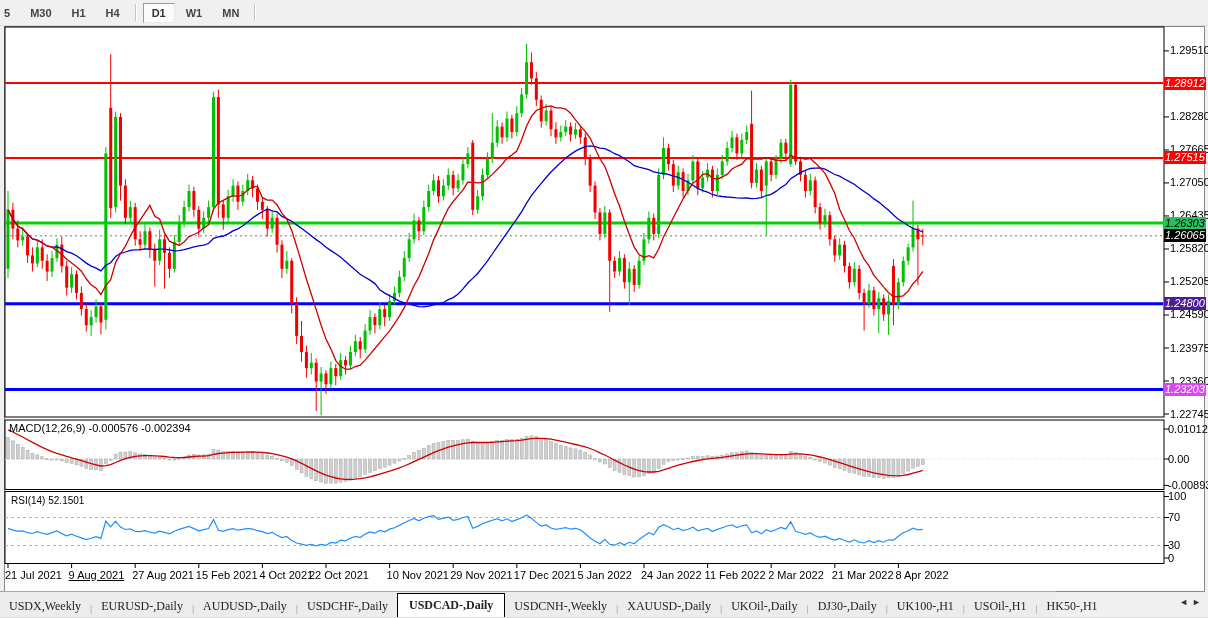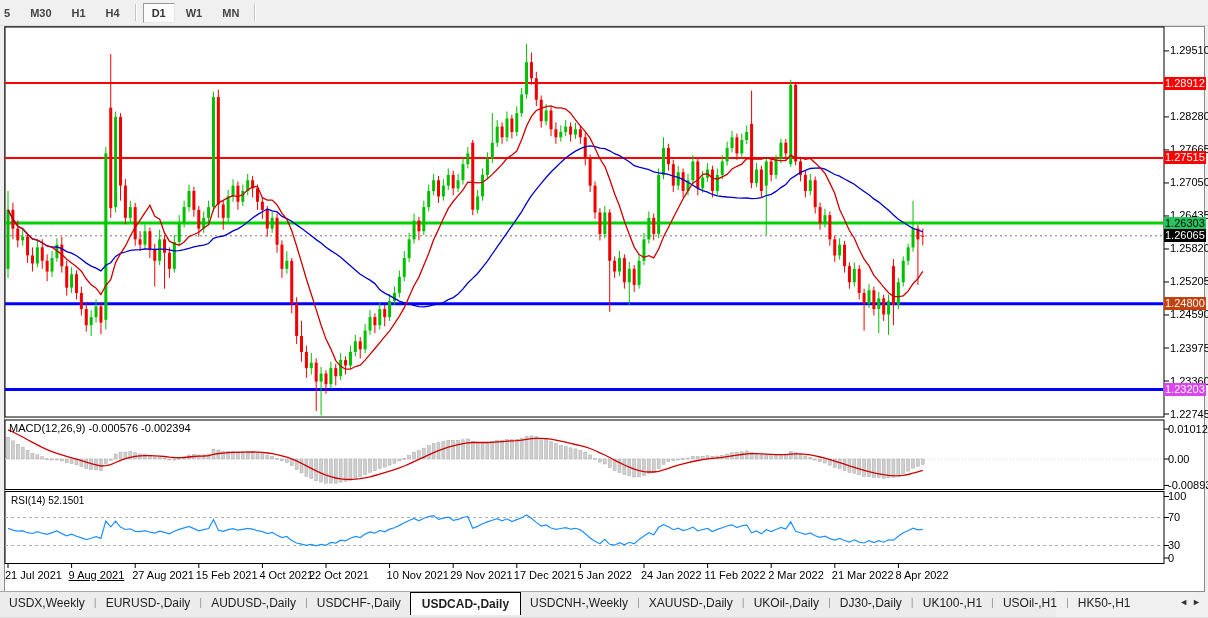--- a/index.html
+++ b/index.html
@@ -12,24 +12,24 @@
   .tf-sep{width:1px;height:17px;background:#c4c4c4;margin:0 5px;border-right:1px solid #fff;}
   
   #chart-frame{position:absolute;left:4px;top:26px;width:1199px;height:564px;background:#fff;border:1px solid #8a8a8a;}
   #chart-svg{position:absolute;left:0;top:0;width:1208px;height:618px;}
   #symbol-title{position:absolute;left:12px;top:31px;font-size:11px;color:#000;white-space:nowrap;}
   #symbol-title .tri{font-size:8px;vertical-align:1px;margin-right:4px;}
   #symbol-title .val{margin-left:5px;}
   #macd-title{position:absolute;left:9px;top:422px;font-size:11px;color:#000;white-space:nowrap;}
   #rsi-title{position:absolute;left:11px;top:495px;font-size:10px;color:#000;white-space:nowrap;}
   .axis-label{position:absolute;left:1170px;font-size:11px;color:#000;white-space:nowrap;}
-  .badge{position:absolute;left:1164px;width:41px;height:13px;font-size:11px;line-height:13px;padding-left:1px;white-space:nowrap;}
+  .badge{position:absolute;left:1164px;width:41px;height:13px;font-size:11px;line-height:13px;padding-left:1px;white-space:nowrap;font-style:italic;}
   .date-label{position:absolute;top:569px;font-size:11px;color:#000;white-space:nowrap;}
   
-  #tabbar{position:absolute;left:0;top:591px;width:1056px;height:25px;background:#ececec;border-top:1px solid #a8a8a8;display:flex;align-items:flex-start;}
+  #tabbar{position:absolute;left:0;top:591px;width:1056px;height:25px;background:#ececec;border-top:1px solid #a8a8a8;display:flex;align-items:flex-end;font-family:Liberation Serif, serif;}
   .tab{font-size:12px;color:#222;padding:4px 9px 3px 9px;white-space:nowrap;cursor:default;}
   .tab.active{background:#fff;border:1px solid #000;border-bottom:none;font-weight:bold;padding:4px 11px 4px 11px;}
   .tab-sep{color:#999;font-size:11px;padding:4px 0 3px 0;}
   #tab-scroll{position:absolute;right:3px;top:597px;font-size:9px;color:#333;letter-spacing:4px;}
   #bottomstrip{position:absolute;left:0;top:617px;width:1208px;height:1px;background:#dcdcdc;}
 </style>
 </head>
 <body>
 
 <div id="app">
@@ -717,21 +717,21 @@
       <div class="date-label" style="left: 513.8px;">17 Dec 2021</div>
       <div class="date-label" style="left: 577.4px;">5 Jan 2022</div>
       <div class="date-label" style="left: 641px;">24 Jan 2022</div>
       <div class="date-label" style="left: 704.6px;">11 Feb 2022</div>
       <div class="date-label" style="left: 768.2px;">2 Mar 2022</div>
       <div class="date-label" style="left: 831.8px;">21 Mar 2022</div>
       <div class="date-label" style="left: 895.4px;">8 Apr 2022</div>
       <div class="badge" style="top: 76.5px; background: rgb(255, 0, 0); color: rgb(255, 255, 255);">1.28912</div>
       <div class="badge" style="top: 151.487px; background: rgb(255, 0, 0); color: rgb(255, 255, 255);">1.27515</div>
       <div class="badge" style="top: 216.543px; background: #22c55e; color: rgb(0, 0, 0);">1.26303</div>
-      <div class="badge" style="top: 297.219px; background: #c2410c; color: rgb(255, 255, 255);">1.24800</div>
+      <div class="badge" style="top: 297.219px; background: #4c1d95; color: rgb(255, 255, 255);">1.24800</div>
       <div class="badge" style="top: 382.941px; background: #d946ef; color: rgb(255, 255, 255);">1.23203</div>
       <div class="badge" style="top: 229.318px; background: rgb(0, 0, 0); color: rgb(255, 255, 255);">1.26065</div>
     </div>
 
   <div id="tabbar">
       <div class="tab">USDX,Weekly</div>
       <div class="tab-sep">|</div>
       <div class="tab">EURUSD-,Daily</div>
       <div class="tab-sep">|</div>
       <div class="tab">AUDUSD-,Daily</div>

